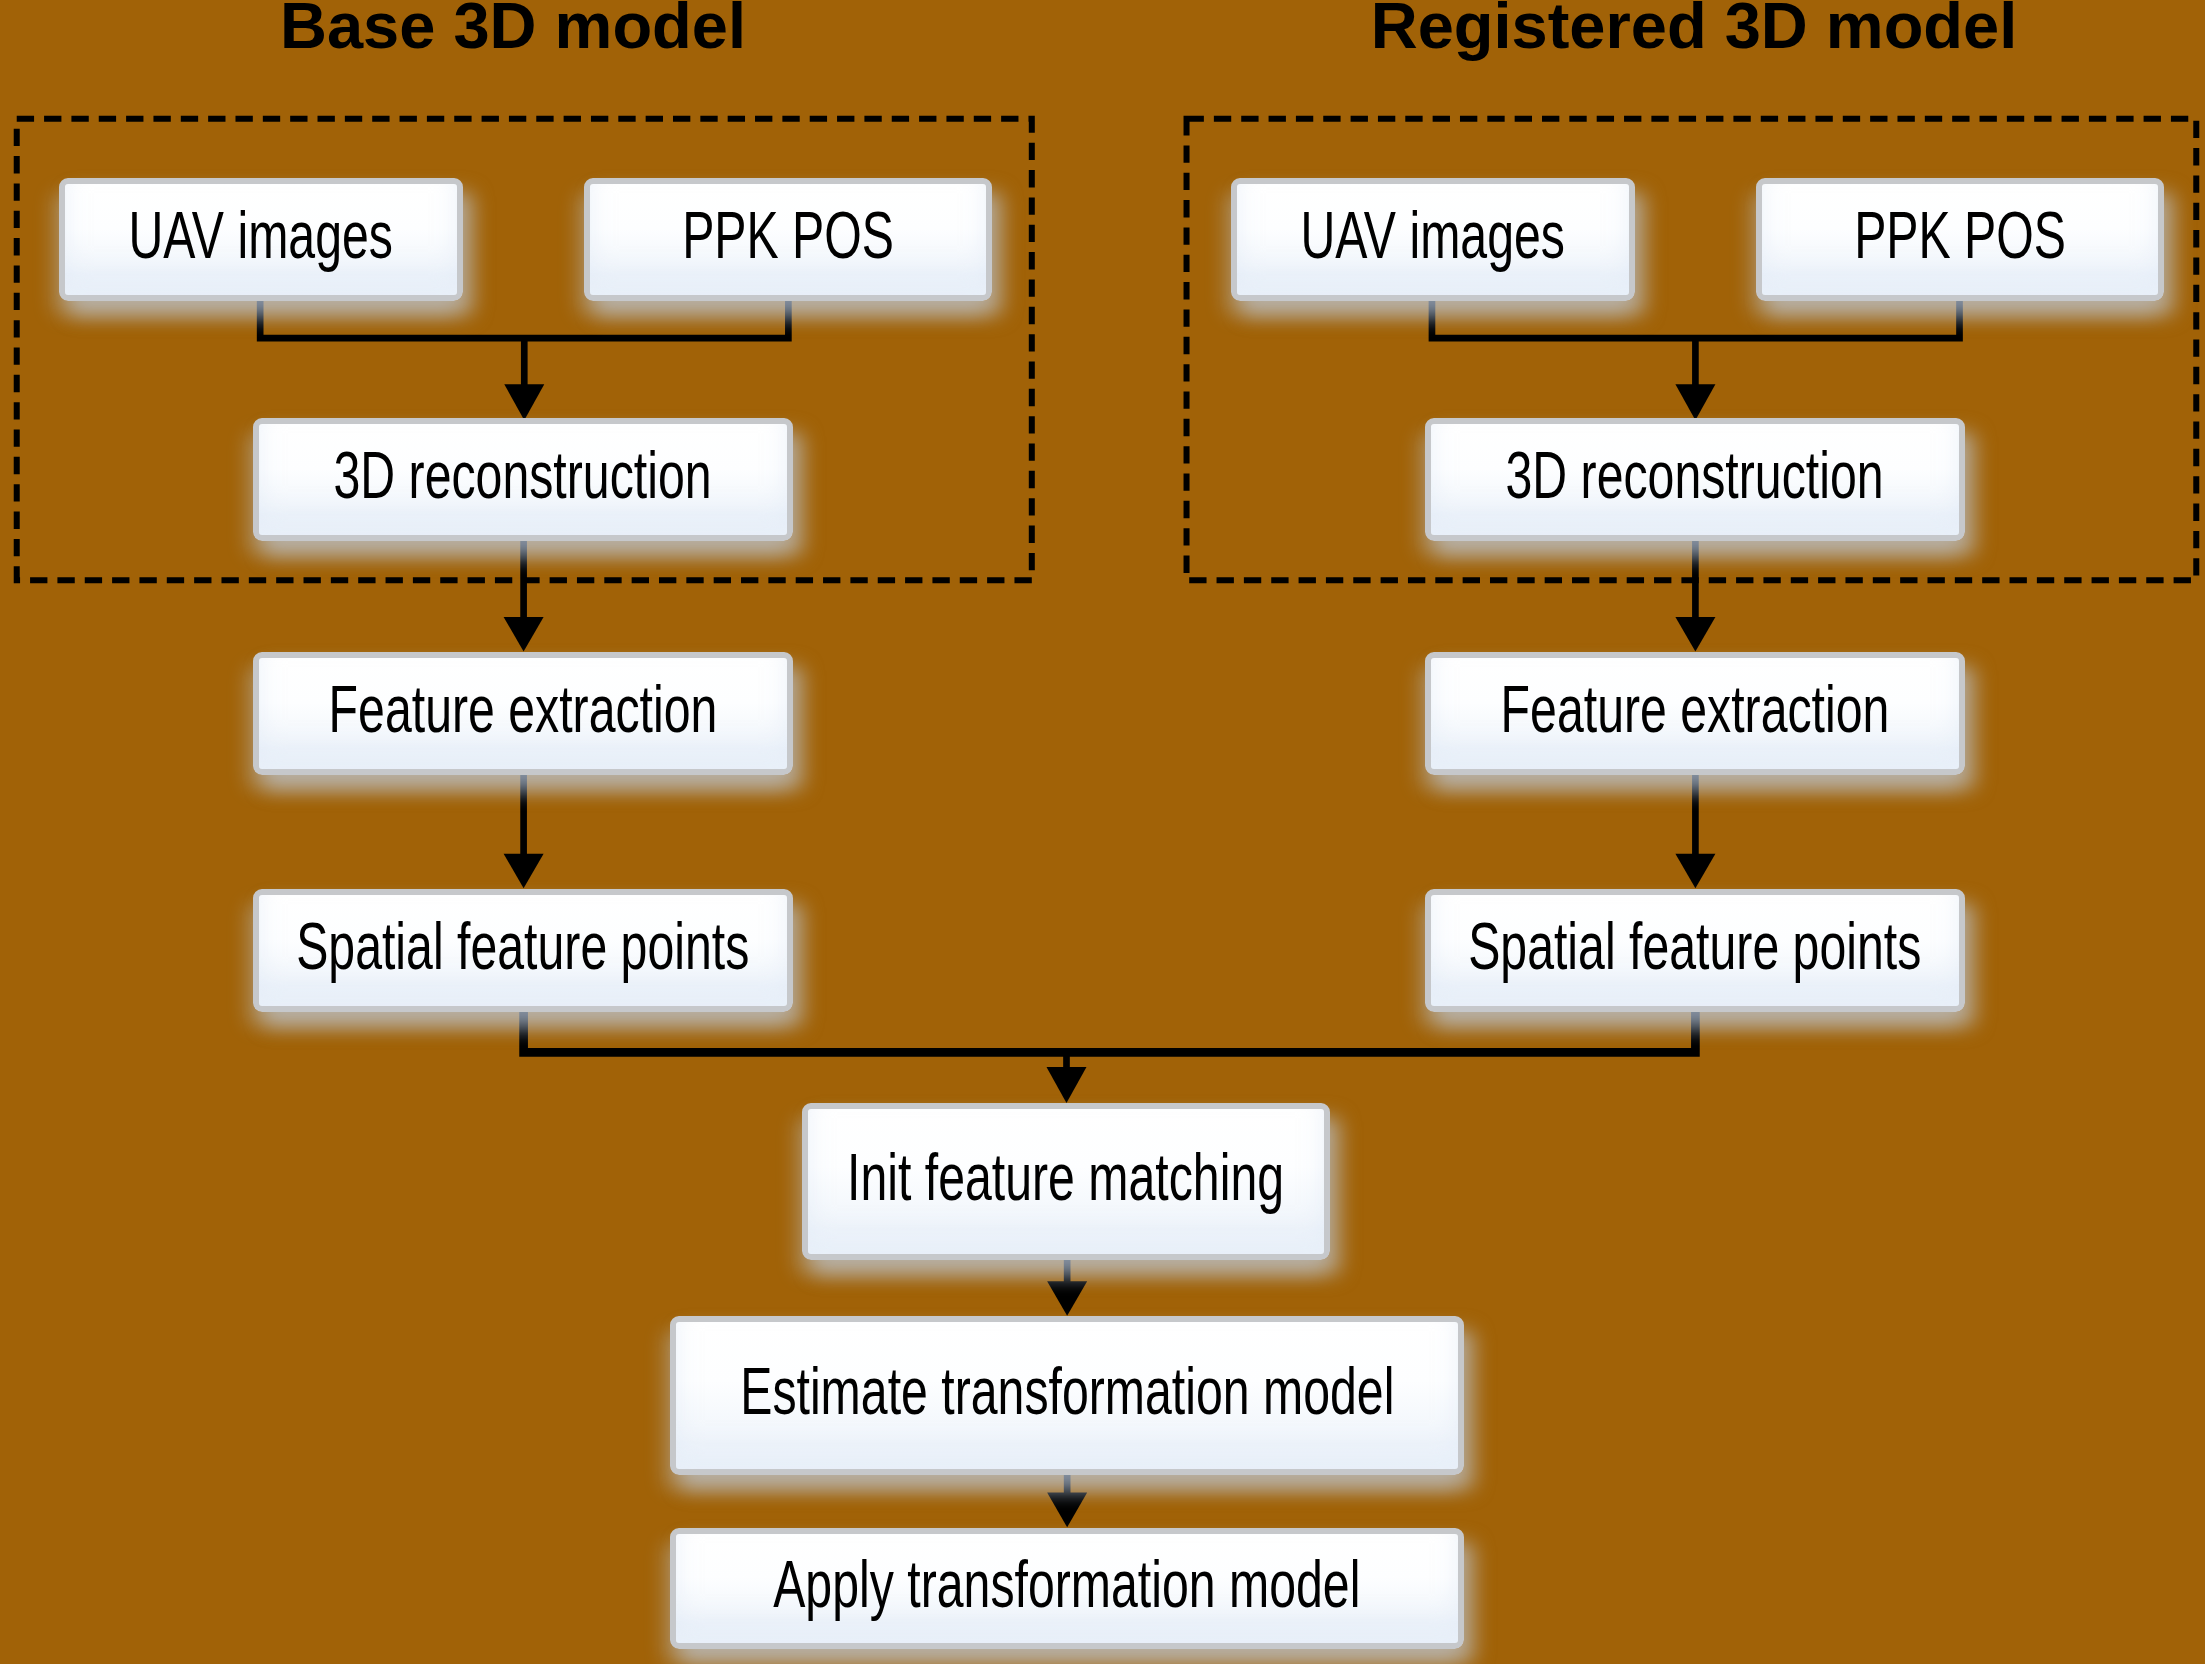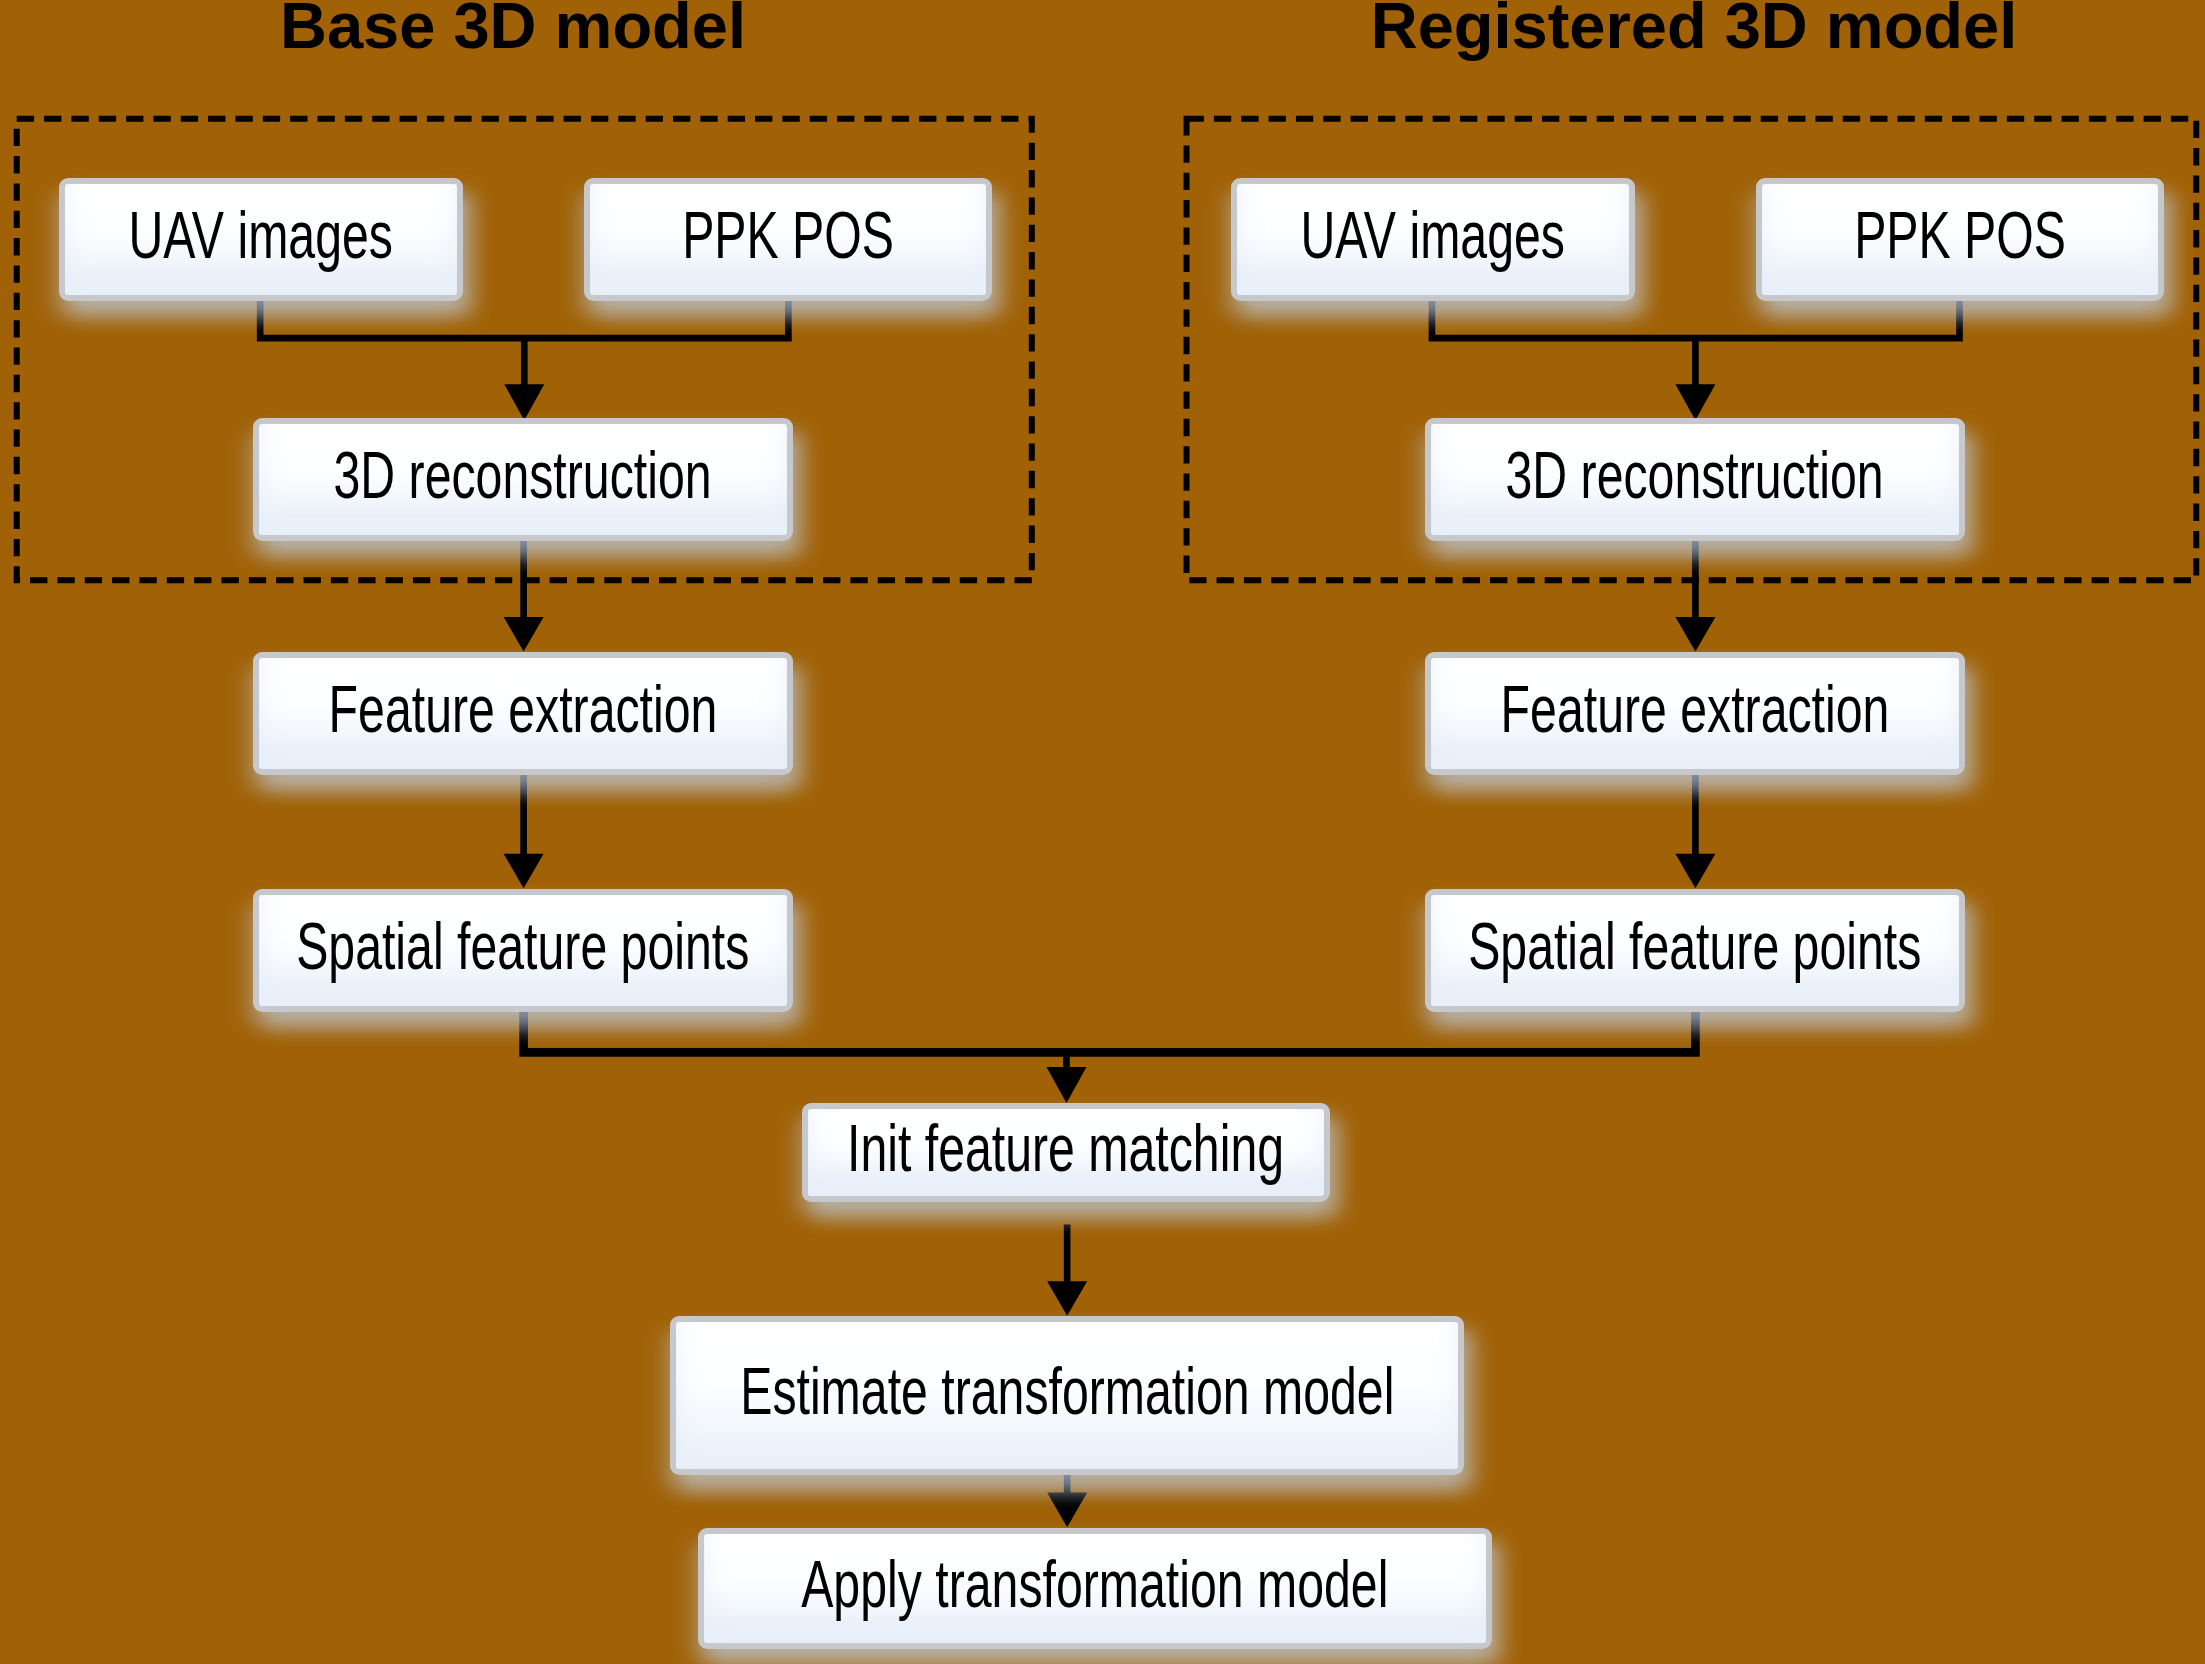--- a/index.html
+++ b/index.html
@@ -128,24 +128,24 @@
   <div class="node" style="left:1425px; top:418px; width:540px; height:123px;">
     <span class="lbl">3D reconstruction</span>
   </div>
   <div class="node" style="left:1425px; top:652px; width:540px; height:123px;">
     <span class="lbl">Feature extraction</span>
   </div>
   <div class="node" style="left:1425px; top:889px; width:540px; height:123px;">
     <span class="lbl">Spatial feature points</span>
   </div>
 
-  <div class="node" style="left:802px; top:1103px; width:528px; height:99px;">
+  <div class="node" style="left:802px; top:1103px; width:528px; height:157px;">
     <span class="lbl">Init feature matching</span>
   </div>
   <div class="node" style="left:670px; top:1316px; width:794px; height:159px;">
     <span class="lbl">Estimate transformation model</span>
   </div>
-  <div class="node" style="left:670px; top:1528px; width:794px; height:121px;margin-left:28px;">
+  <div class="node" style="left:670px; top:1528px; width:794px; height:121px;">
     <span class="lbl">Apply transformation model</span>
   </div>
 
 </div>
 
 
 </body></html>

